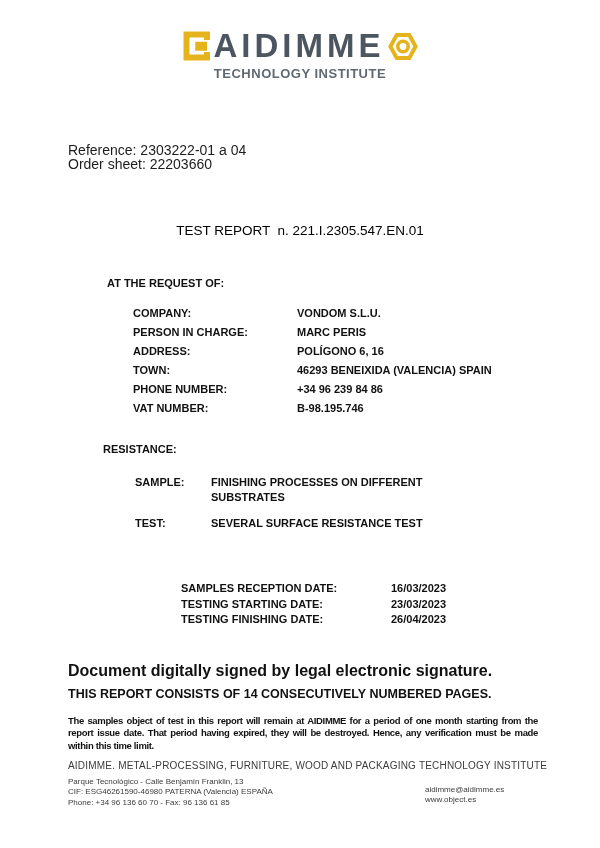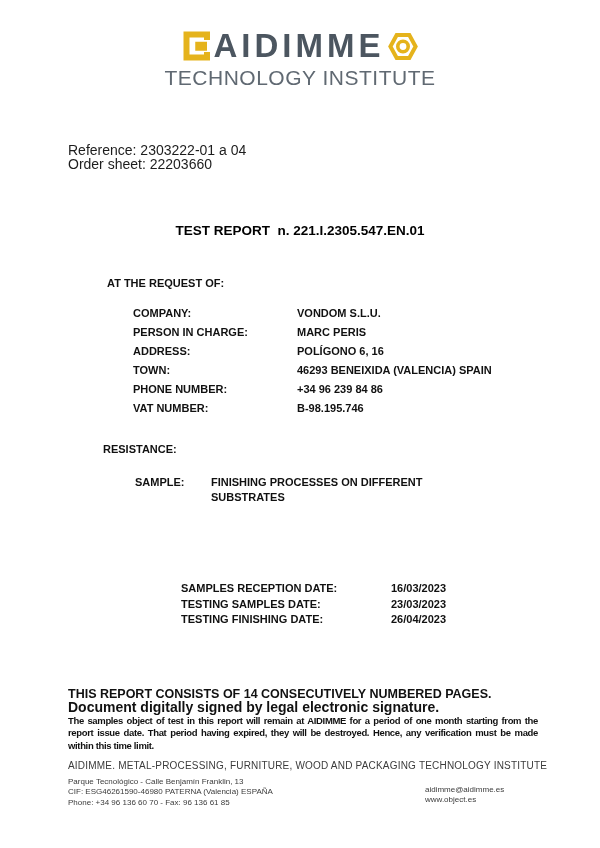--- a/index.html
+++ b/index.html
@@ -8,46 +8,46 @@
     font-family:"Liberation Sans",sans-serif;color:#111;overflow:hidden;
   }
   
   .logo{position:absolute;top:26px;left:0;width:100%;text-align:center;}
   .logo-row{display:flex;justify-content:center;align-items:center;gap:3px;height:40px;}
   .logo-mark svg,.logo-nut svg{display:block;}
   .logo-text{
     font-size:33px;font-weight:700;letter-spacing:4px;color:#4C5660;line-height:38px;
   }
   .logo-sub{
-    margin-top:0px;font-size:21px;letter-spacing:0.5px;color:#606972;font-weight:400;text-align:center;
+    margin-top:0px;font-size:13px;letter-spacing:0.5px;color:#606972;font-weight:700;text-align:center;
   }
   
   .ref{position:absolute;left:68px;top:143px;font-size:14px;line-height:14px;color:#1d1d1d;}
   
   .title{
     position:absolute;left:0;top:223px;width:100%;margin:0;text-align:center;
-    font-size:13.5px;font-weight:700;color:#000;white-space:pre;
+    font-size:13.5px;font-weight:400;color:#000;white-space:pre;
   }
   
   .req-head{position:absolute;left:107px;top:277px;font-size:11px;font-weight:700;}
   .req-fields{position:absolute;left:133px;top:304px;font-size:11px;font-weight:700;}
   .req-row{display:flex;line-height:19px;}
   .req-row .lbl{width:164px;flex:0 0 164px;}
   
   .conc-head{position:absolute;left:103px;top:443px;font-size:11px;font-weight:700;}
   .conc-items{position:absolute;left:135px;top:475px;font-size:11px;font-weight:700;}
   .conc-row{display:flex;line-height:15px;margin-bottom:11px;}
   .conc-row .lbl{width:64px;flex:0 0 64px;}
   .conc-row .val{width:240px;margin-left:12px;}
   
   .dates{position:absolute;left:181px;top:581px;font-size:11px;font-weight:700;}
   .date-row{display:flex;line-height:15.5px;}
   .date-row .lbl{width:210px;flex:0 0 210px;}
   
-  .sig{position:absolute;left:68px;top:699px;font-size:14px;font-weight:700;}
+  .sig{position:absolute;left:68px;top:662px;font-size:16px;font-weight:700;}
   .pages{position:absolute;left:68px;top:687px;font-size:12.5px;font-weight:700;}
   .notice{
     position:absolute;left:68px;top:715px;width:470px;
     font-size:9.5px;font-weight:700;line-height:12.3px;letter-spacing:-0.35px;
     text-align:justify;
   }
   
   .f-inst{position:absolute;left:68px;top:760px;font-size:10px;color:#3b3b3b;letter-spacing:0.2px;}
   .f-block{position:absolute;left:68px;top:777px;width:470px;font-size:8px;line-height:10.3px;color:#3b3b3b;}
   .f-contact{position:absolute;left:357px;top:8px;line-height:10.3px;}
@@ -110,29 +110,33 @@
       <span class="val">B-98.195.746</span>
     </div>
   </div>
 
   <div class="conc-head">RESISTANCE:</div>
   <div class="conc-items">
     <div class="conc-row">
       <span class="lbl">SAMPLE:</span>
       <span class="val">FINISHING PROCESSES ON DIFFERENT SUBSTRATES</span>
     </div>
+    <div class="conc-row">
+      <span class="lbl">TEST:</span>
+      <span class="val">SEVERAL SURFACE RESISTANCE TEST</span>
+    </div>
   </div>
 
   <div class="dates">
     <div class="date-row">
       <span class="lbl">SAMPLES RECEPTION DATE:</span>
       <span class="val">16/03/2023</span>
     </div>
     <div class="date-row">
-      <span class="lbl">TESTING SAMPLES DATE:</span>
+      <span class="lbl">TESTING STARTING DATE:</span>
       <span class="val">23/03/2023</span>
     </div>
     <div class="date-row">
       <span class="lbl">TESTING FINISHING DATE:</span>
       <span class="val">26/04/2023</span>
     </div>
   </div>
 
   <div class="sig">Document digitally signed by legal electronic signature.</div>
   <div class="pages">THIS REPORT CONSISTS OF 14 CONSECUTIVELY NUMBERED PAGES.</div>

